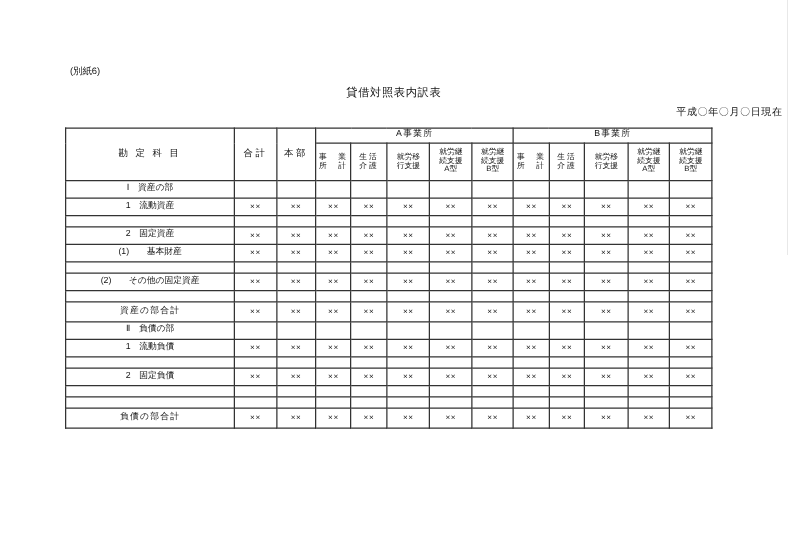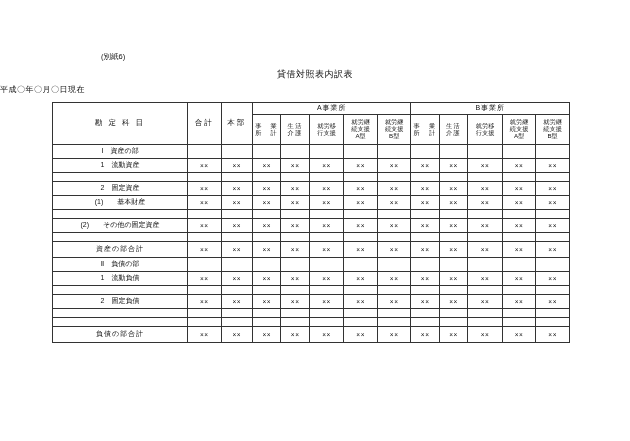--- a/index.html
+++ b/index.html
@@ -17,38 +17,37 @@
     position: relative;
     box-sizing: border-box;
     overflow: hidden;
   }
   .doc-label {
     position: absolute;
     left: 56px;
     top: 52px;
     font-size: 7.5px;
     color: #111;
-    margin-left: 45px;
   }
   .doc-title {
     position: absolute;
     left: 0;
     right: 0;
     top: 68px;
     text-align: center;
     font-size: 9px;
     color: #111;
     letter-spacing: 0.5px;
   }
   .doc-subtitle {
     position: absolute;
     left: 0;
     right: 4px;
     top: 84px;
-    text-align: left;
+    text-align: right;
     font-size: 8px;
     color: #111;
     letter-spacing: 0.5px;
   }
   table.bs {
     position: absolute;
     left: 52px;
     top: 102px;
     width: 518px;
     border-collapse: collapse;

